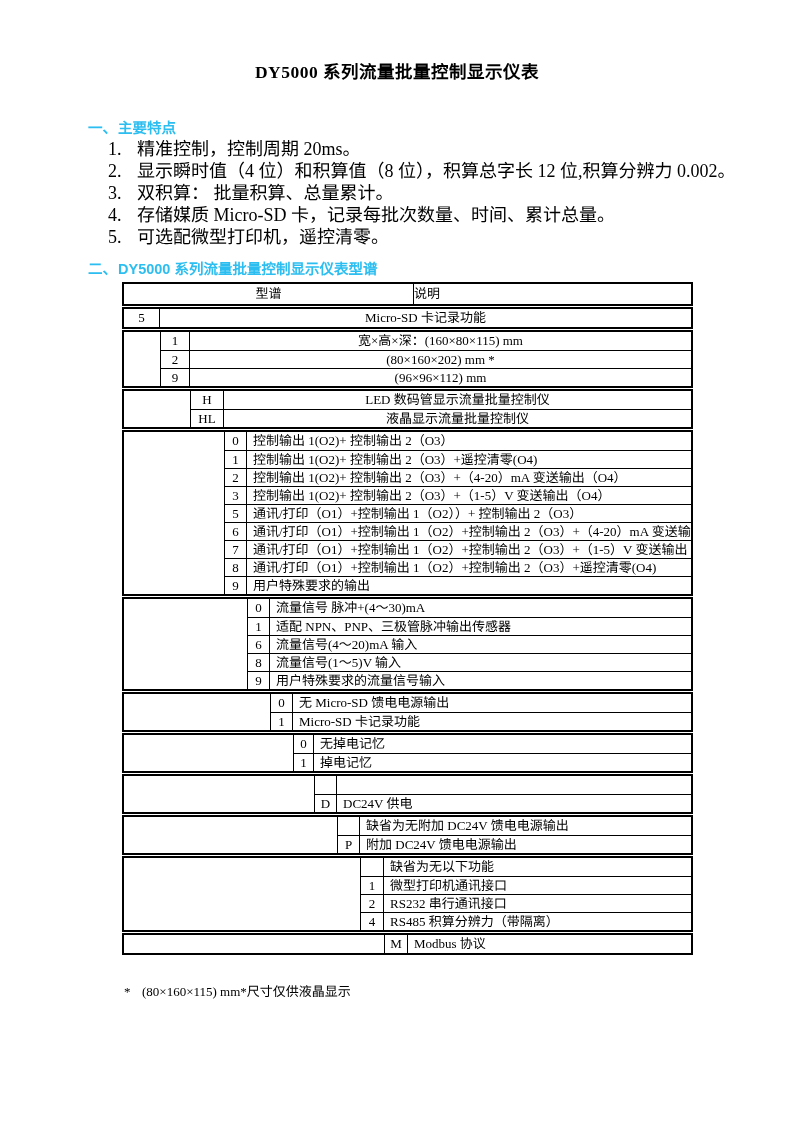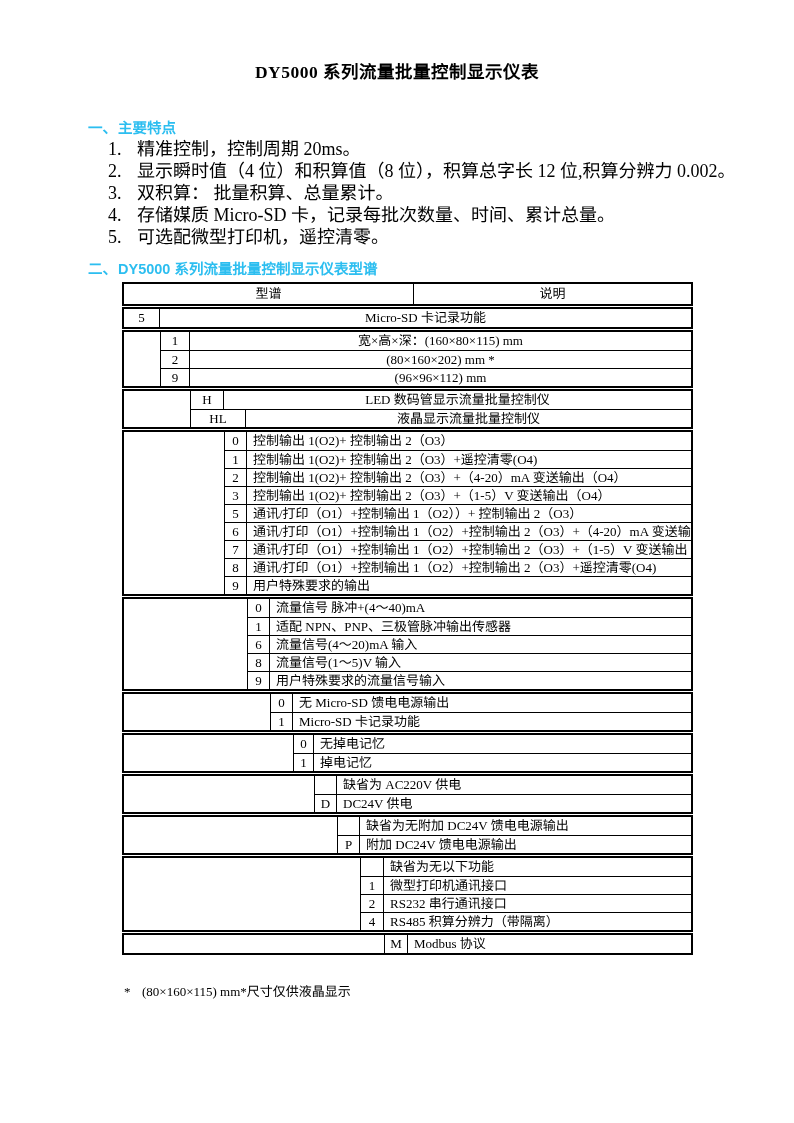--- a/index.html
+++ b/index.html
@@ -41,21 +41,21 @@
   
   .mtable { position: absolute; top: 282px; left: 122px; width: 571px; font-size: 13px; }
   .theader {
     display: flex;
     border: 2px solid #000;
     height: 24px;
     line-height: 20px;
     margin-bottom: 1px;
   }
   .th-spectrum { width: 290px; border-right: 1px solid #000; text-align: center; }
-  .th-desc { flex: 1; text-align: center; }
+  .th-desc { flex: 1; }
   .tgroup { border: 2px solid #000; margin-top: 1px; }
   .tgroup:first-child { margin-top: 0; }
   .trow { display: flex; height: 18px; line-height: 17px; }
   .trow .spacer { flex: none; }
   .trow .key {
     flex: none;
     border-left: 1px solid #000;
     border-right: 1px solid #000;
     text-align: center;
     overflow: hidden;
@@ -132,21 +132,21 @@
           </div>
         </div>
         <div class="tgroup">
           <div class="trow">
             <div class="spacer" style="width: 66px;"></div>
             <div class="key" style="width: 34px;">H</div>
             <div class="desc center">LED 数码管显示流量批量控制仪</div>
           </div>
           <div class="trow">
             <div class="spacer" style="width: 66px;"></div>
-            <div class="key" style="width: 56px;">HL</div>
+            <div class="key" style="width: 34px;">HL</div>
             <div class="desc center">液晶显示流量批量控制仪</div>
           </div>
         </div>
         <div class="tgroup">
           <div class="trow">
             <div class="spacer" style="width: 100px;"></div>
             <div class="key" style="width: 23px;">0</div>
             <div class="desc">控制输出 1(O2)+ 控制输出 2（O3）</div>
           </div>
           <div class="trow">
@@ -187,21 +187,21 @@
           <div class="trow">
             <div class="spacer" style="width: 100px;"></div>
             <div class="key" style="width: 23px;">9</div>
             <div class="desc">用户特殊要求的输出</div>
           </div>
         </div>
         <div class="tgroup">
           <div class="trow">
             <div class="spacer" style="width: 123px;"></div>
             <div class="key" style="width: 23px;">0</div>
-            <div class="desc">流量信号 脉冲+(4～40)mA</div>
+            <div class="desc">流量信号 脉冲+(4～30)mA</div>
           </div>
           <div class="trow">
             <div class="spacer" style="width: 123px;"></div>
             <div class="key" style="width: 23px;">1</div>
             <div class="desc">适配 NPN、PNP、三极管脉冲输出传感器</div>
           </div>
           <div class="trow">
             <div class="spacer" style="width: 123px;"></div>
             <div class="key" style="width: 23px;">6</div>
             <div class="desc">流量信号(4～20)mA 输入</div>
@@ -238,21 +238,20 @@
           <div class="trow">
             <div class="spacer" style="width: 169px;"></div>
             <div class="key" style="width: 21px;">1</div>
             <div class="desc">掉电记忆</div>
           </div>
         </div>
         <div class="tgroup">
           <div class="trow">
             <div class="spacer" style="width: 190px;"></div>
             <div class="key" style="width: 23px;"></div>
-            <div class="desc">缺省为 AC220V 供电</div>
           </div>
           <div class="trow">
             <div class="spacer" style="width: 190px;"></div>
             <div class="key" style="width: 23px;">D</div>
             <div class="desc">DC24V 供电</div>
           </div>
         </div>
         <div class="tgroup">
           <div class="trow">
             <div class="spacer" style="width: 213px;"></div>

